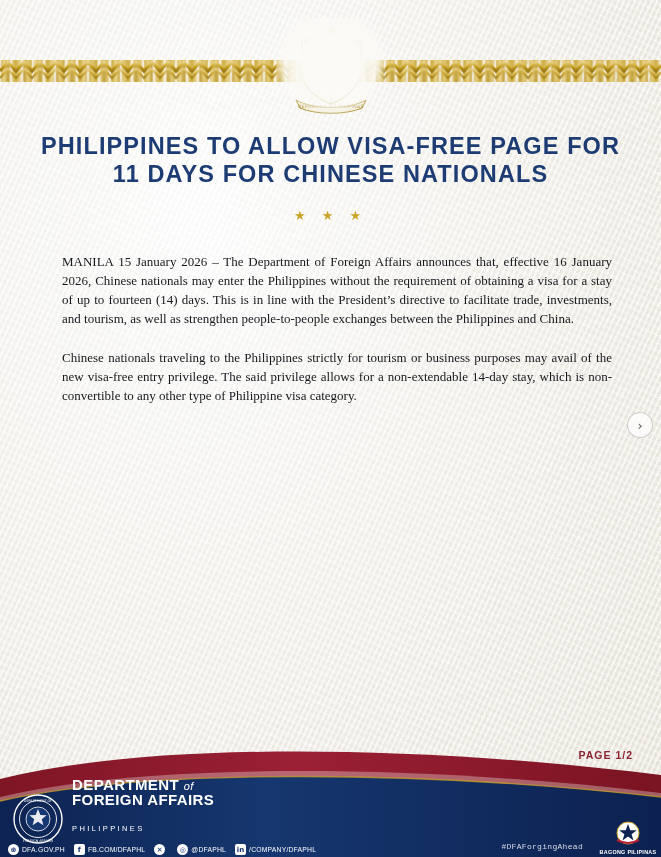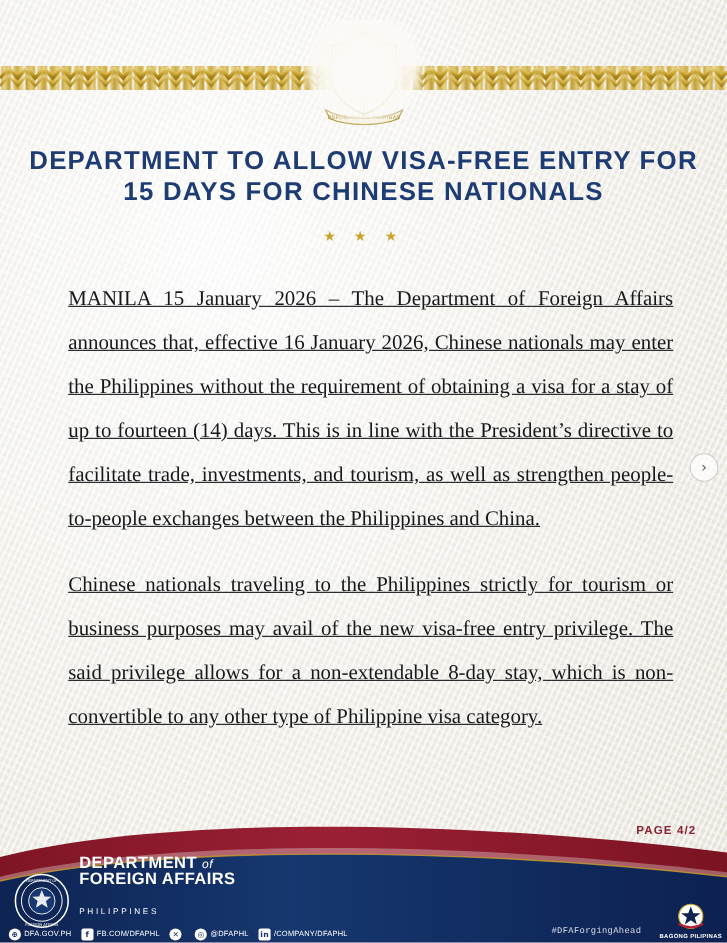--- a/index.html
+++ b/index.html
@@ -103,24 +103,23 @@
   }
 
   
   .body-text {
     position: absolute;
     top: 252px;
     left: 62px;
     width: 550px;
     color: #16181c;
     font-family: "Liberation Serif", serif;
-    font-size: 19px;
-    line-height: 40px;
+    font-size: 13px;
+    line-height: 19px;
     text-align: justify;
-    text-decoration: underline;
   }
   .body-text p { margin-bottom: 20px; }
   .body-text p:last-child { margin-bottom: 0; }
 
   
   .next-arrow {
     position: absolute;
     top: 412px;
     right: 8px;
     width: 26px;
@@ -287,29 +286,29 @@
 
         <path d="M61 50 c6-4 12-2 14 4 c-4 6 -11 7 -15 2z" fill="#efe6c8" stroke="#b99a2e" stroke-width=".9"></path>
 
         <path d="M20 82 C38 92 72 92 90 82 L86 90 C70 97 40 97 24 90 Z" fill="#f4eed9" stroke="#a98c28" stroke-width="1"></path>
       </g>
       <text x="55" y="90" text-anchor="middle" font-family="DejaVu Sans, sans-serif" font-size="4.6" fill="#9c7f23" letter-spacing=".4">REPUBLIKA NG PILIPINAS</text>
     </svg>
   </div>
 
   <h1 class="headline">
-    <span class="l1">DEPARTMENT TO ALLOW VISA-FREE ENTRY FOR</span>
-    <span class="l2">15 DAYS FOR CHINESE NATIONALS</span>
+    <span class="l1">PHILIPPINES TO ALLOW VISA-FREE PAGE FOR</span>
+    <span class="l2">11 DAYS FOR CHINESE NATIONALS</span>
   </h1>
 
   <div class="stars">★ ★ ★</div>
 
   <div class="body-text">
     <p>MANILA 15 January 2026 – The Department of Foreign Affairs announces that, effective 16 January 2026, Chinese nationals may enter the Philippines without the requirement of obtaining a visa for a stay of up to fourteen (14) days. This is in line with the President’s directive to facilitate trade, investments, and tourism, as well as strengthen people-to-people exchanges between the Philippines and China.</p>
-    <p>Chinese nationals traveling to the Philippines strictly for tourism or business purposes may avail of the new visa-free entry privilege. The said privilege allows for a non-extendable 8-day stay, which is non-convertible to any other type of Philippine visa category.</p>
+    <p>Chinese nationals traveling to the Philippines strictly for tourism or business purposes may avail of the new visa-free entry privilege. The said privilege allows for a non-extendable 14-day stay, which is non-convertible to any other type of Philippine visa category.</p>
   </div>
 
   <div class="next-arrow">
     <span>›</span>
   </div>
 
   <div class="footer">
     <svg width="661" height="122" viewBox="0 0 661 122" preserveAspectRatio="none">
       <defs>
         <linearGradient id="redg" x1="0" y1="0" x2="1" y2="0">
@@ -323,21 +322,21 @@
           <stop offset="100%" stop-color="#0c2150"></stop>
         </linearGradient>
       </defs>
       <path d="M0 44 C150 6 420 10 661 40 L661 122 L0 122 Z" fill="url(#redg)"></path>
       <path d="M0 62 C150 26 430 30 661 58 L661 122 L0 122 Z" fill="#f0ece4" opacity=".35"></path>
       <path d="M0 66 C150 32 430 36 661 62 L661 122 L0 122 Z" fill="url(#blueg)"></path>
       <path d="M0 66 C150 32 430 36 661 62" fill="none" stroke="#c9a227" stroke-width="1.3" opacity=".75"></path>
     </svg>
   </div>
 
-  <div class="page-num">PAGE 4/2</div>
+  <div class="page-num">PAGE 1/2</div>
 
   <div class="footer-content">
 
     <div class="dfa-seal">
       <svg viewBox="0 0 52 52" width="52" height="52">
         <circle cx="26" cy="26" r="24" fill="none" stroke="#ffffff" stroke-width="1.4"></circle>
         <circle cx="26" cy="26" r="18.5" fill="none" stroke="#ffffff" stroke-width="0.9"></circle>
         <circle cx="26" cy="26" r="12" fill="#16376f" stroke="#ffffff" stroke-width="0.8"></circle>
         <path d="M26 16 L28.4 22 L34.6 22.3 L29.8 26.2 L31.4 32.2 L26 28.8 L20.6 32.2 L22.2 26.2 L17.4 22.3 L23.6 22z" fill="#ffffff" opacity=".9"></path>
         <text x="26" y="8.5" text-anchor="middle" font-family="DejaVu Sans, sans-serif" font-size="3.4" fill="#ffffff">DEPARTMENT OF</text>

